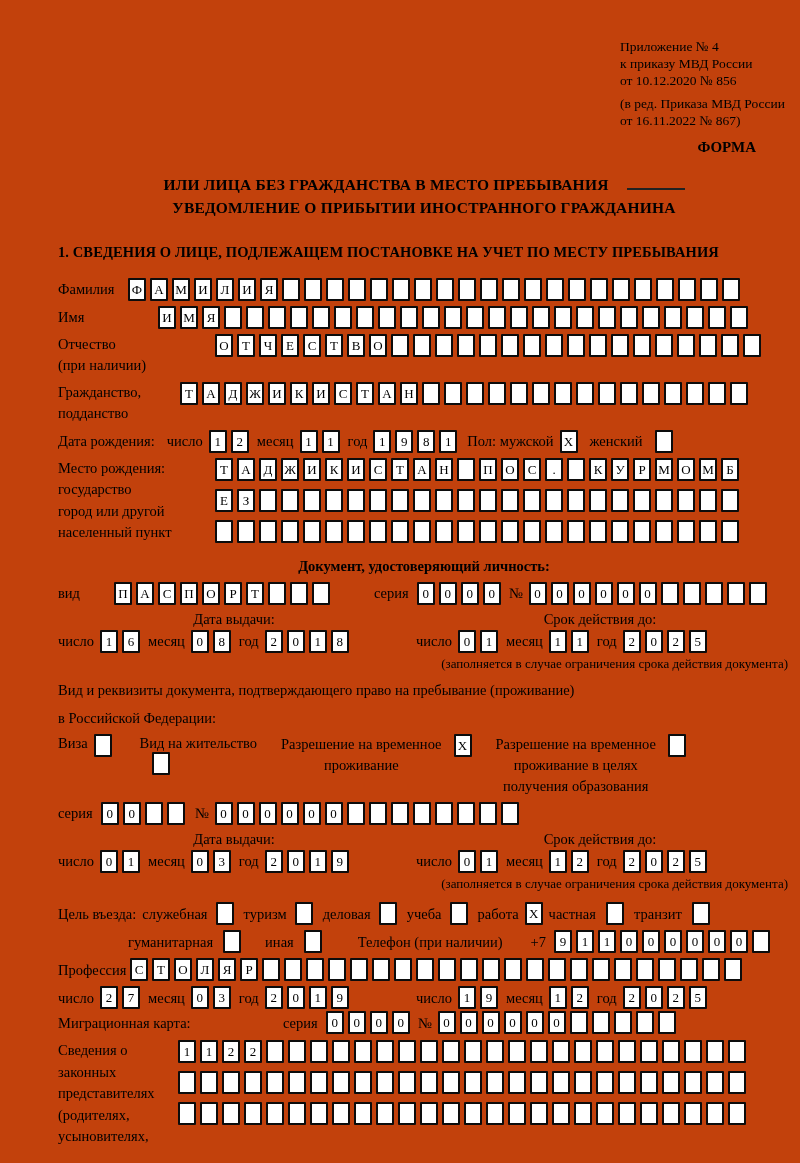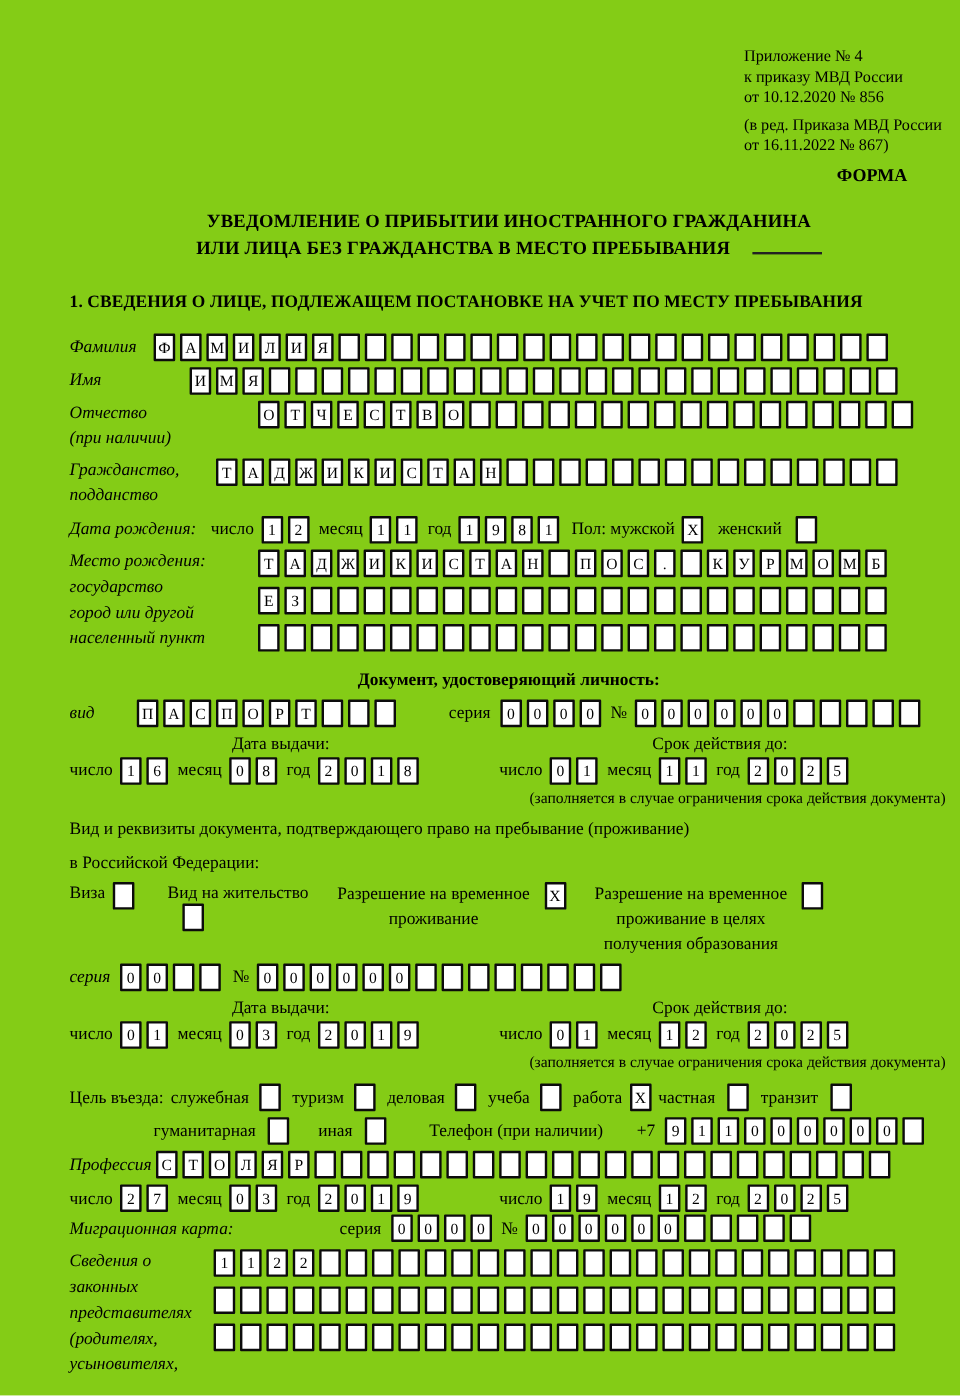--- a/index.html
+++ b/index.html
@@ -1,39 +1,39 @@
 <!DOCTYPE html>
 <html lang="ru"><head>
 <meta charset="utf-8">
 <style>
   html,body{margin:0;padding:0;background:#fff;}
   .page{
     width:800px;height:1163px;box-sizing:border-box;position:relative;
-    background:#84cc16;color:#000;overflow:hidden;
+    background:#c2410c;color:#000;overflow:hidden;
     font-family:"Liberation Serif","DejaVu Serif",serif;
     font-size:14.5px;line-height:1.25;
     padding:38px 10px 10px 58px;
   }
   
   .appendix{position:absolute;left:620px;top:38px;font-size:13.5px;line-height:17px;}
   .appendix .grp2{margin-top:6px;}
   .forma{font-weight:bold;font-size:15px;text-align:right;padding-right:34px;margin-top:100px;}
   .title{font-weight:bold;font-size:15.5px;text-align:center;line-height:23px;margin-top:16px;letter-spacing:.2px;}
   .underline{display:inline-block;width:58px;border-bottom:2px solid #222;height:12px;margin-left:18px;}
   .sect{font-weight:bold;font-size:14.5px;margin-top:24px;letter-spacing:.1px;font-family:Liberation Serif, serif;}
 
   .row{display:flex;align-items:center;margin:0 0 5px;}
   .row-top{display:flex;align-items:flex-start;margin:0 0 5px;}
   .boxes{display:inline-flex;gap:4px;flex-wrap:nowrap;}
   .box{
     width:14px;height:19px;border:2px solid #0c0c0c;border-radius:1px;
     display:inline-flex;align-items:center;justify-content:center;
     font-size:13px;line-height:1;flex:0 0 auto;background:#fff;
   }
-  .lbl{flex:0 0 auto;font-style:italic;}
+  .lbl{flex:0 0 auto;}
   .lines{line-height:21.5px;}
   .w70{width:70px;}  .w100{width:100px;} .w157{width:157px;} .w122{width:122px;}
   .w56{width:56px;}  .w72{width:72px;}  .w120{width:120px;} .w165{width:165px;}
   .ml8{margin-left:8px;}  .ml10{margin-left:10px;} .ml6{margin-left:6px;}
   .ml12{margin-left:12px;} .ml24{margin-left:24px;} .ml28{margin-left:28px;flex-direction:column;}
   .ml36{margin-left:36px;} .ml44{margin-left:44px;} .ml60{margin-left:60px;}
 
   .doc-heading{font-weight:bold;text-align:center;margin:8px 0 6px;}
   .dates{margin:4px 0 2px;}
   .dates .hdr{display:flex;}
@@ -65,22 +65,22 @@
     <div>от 10.12.2020 № 856</div>
     <div class="grp2">
       <div>(в ред. Приказа МВД России</div>
       <div>от 16.11.2022 № 867)</div>
     </div>
   </div>
 
   <div class="forma">ФОРМА</div>
 
   <div class="title">
+    <div><span>ИЛИ ЛИЦА БЕЗ ГРАЖДАНСТВА В МЕСТО ПРЕБЫВАНИЯ</span><span class="underline"></span></div>
     <div>УВЕДОМЛЕНИЕ О ПРИБЫТИИ ИНОСТРАННОГО ГРАЖДАНИНА</div>
-    <div><span>ИЛИ ЛИЦА БЕЗ ГРАЖДАНСТВА В МЕСТО ПРЕБЫВАНИЯ</span><span class="underline"></span></div>
   </div>
 
   <div class="sect">1. СВЕДЕНИЯ О ЛИЦЕ, ПОДЛЕЖАЩЕМ ПОСТАНОВКЕ НА УЧЕТ ПО МЕСТУ ПРЕБЫВАНИЯ</div>
 
   <div class="row" style="margin-top:17px">
     <span class="lbl w70">Фамилия</span>
     <span class="boxes">
         <span class="box">Ф</span>
         <span class="box">А</span>
         <span class="box">М</span>

